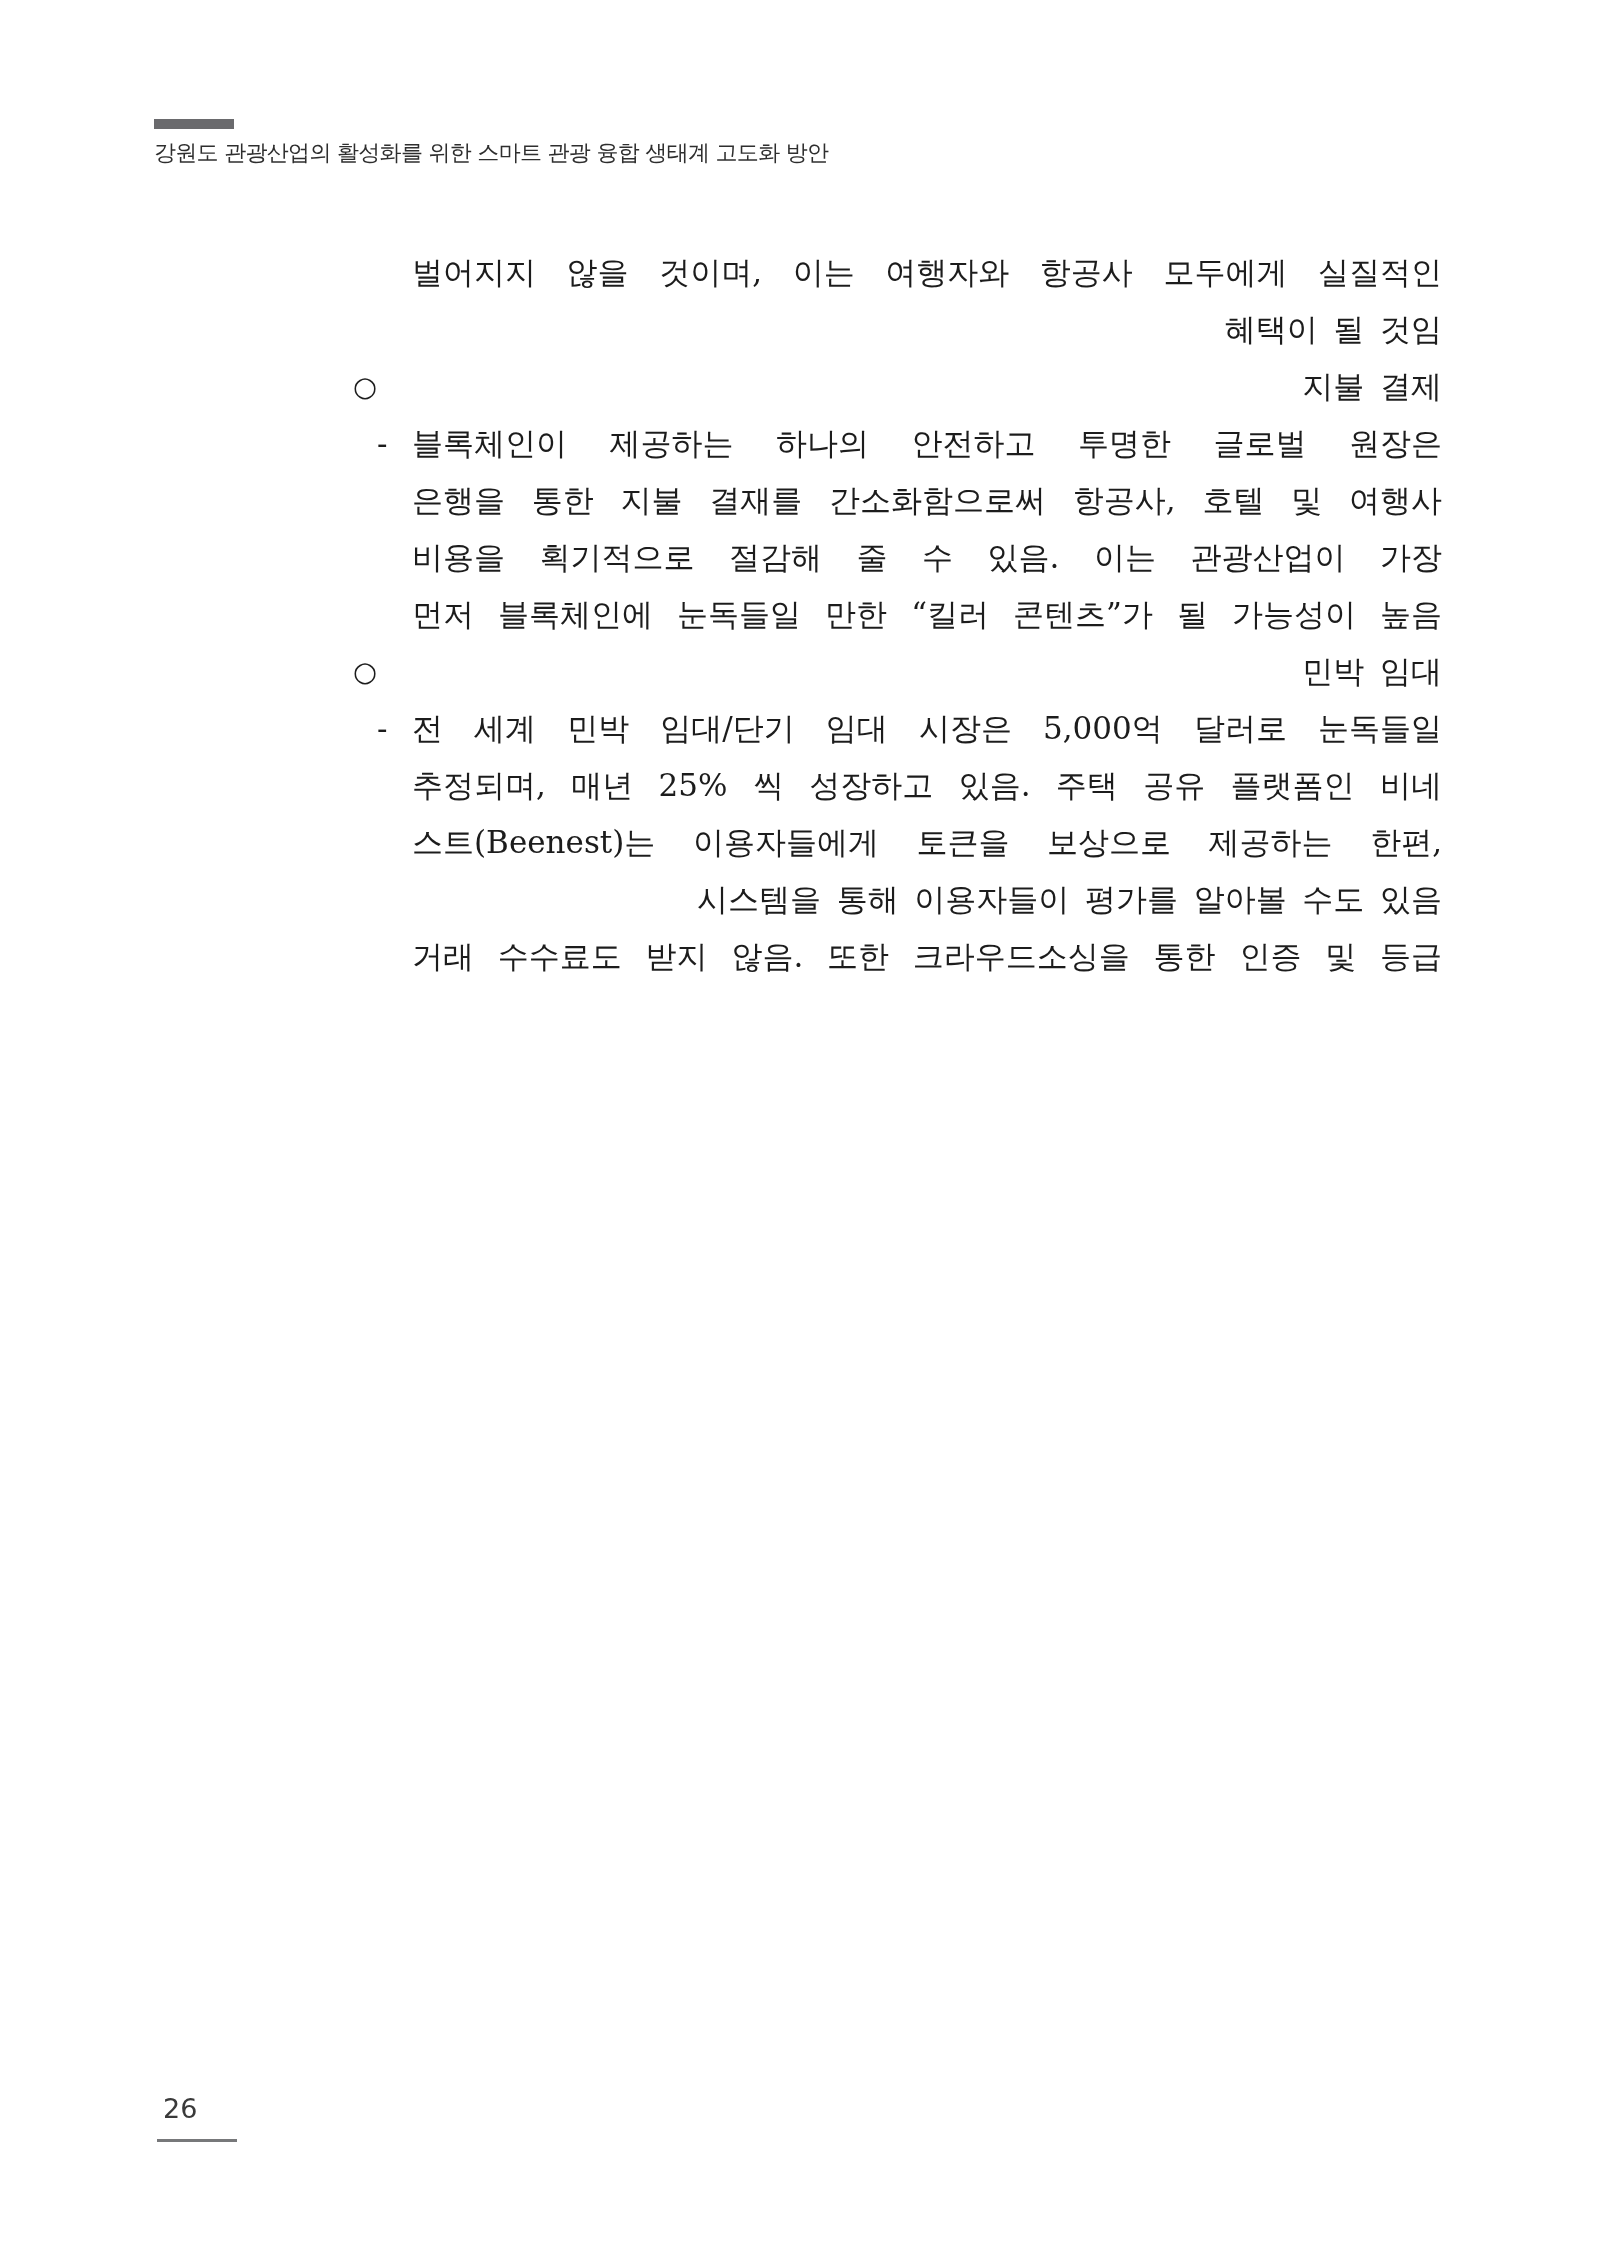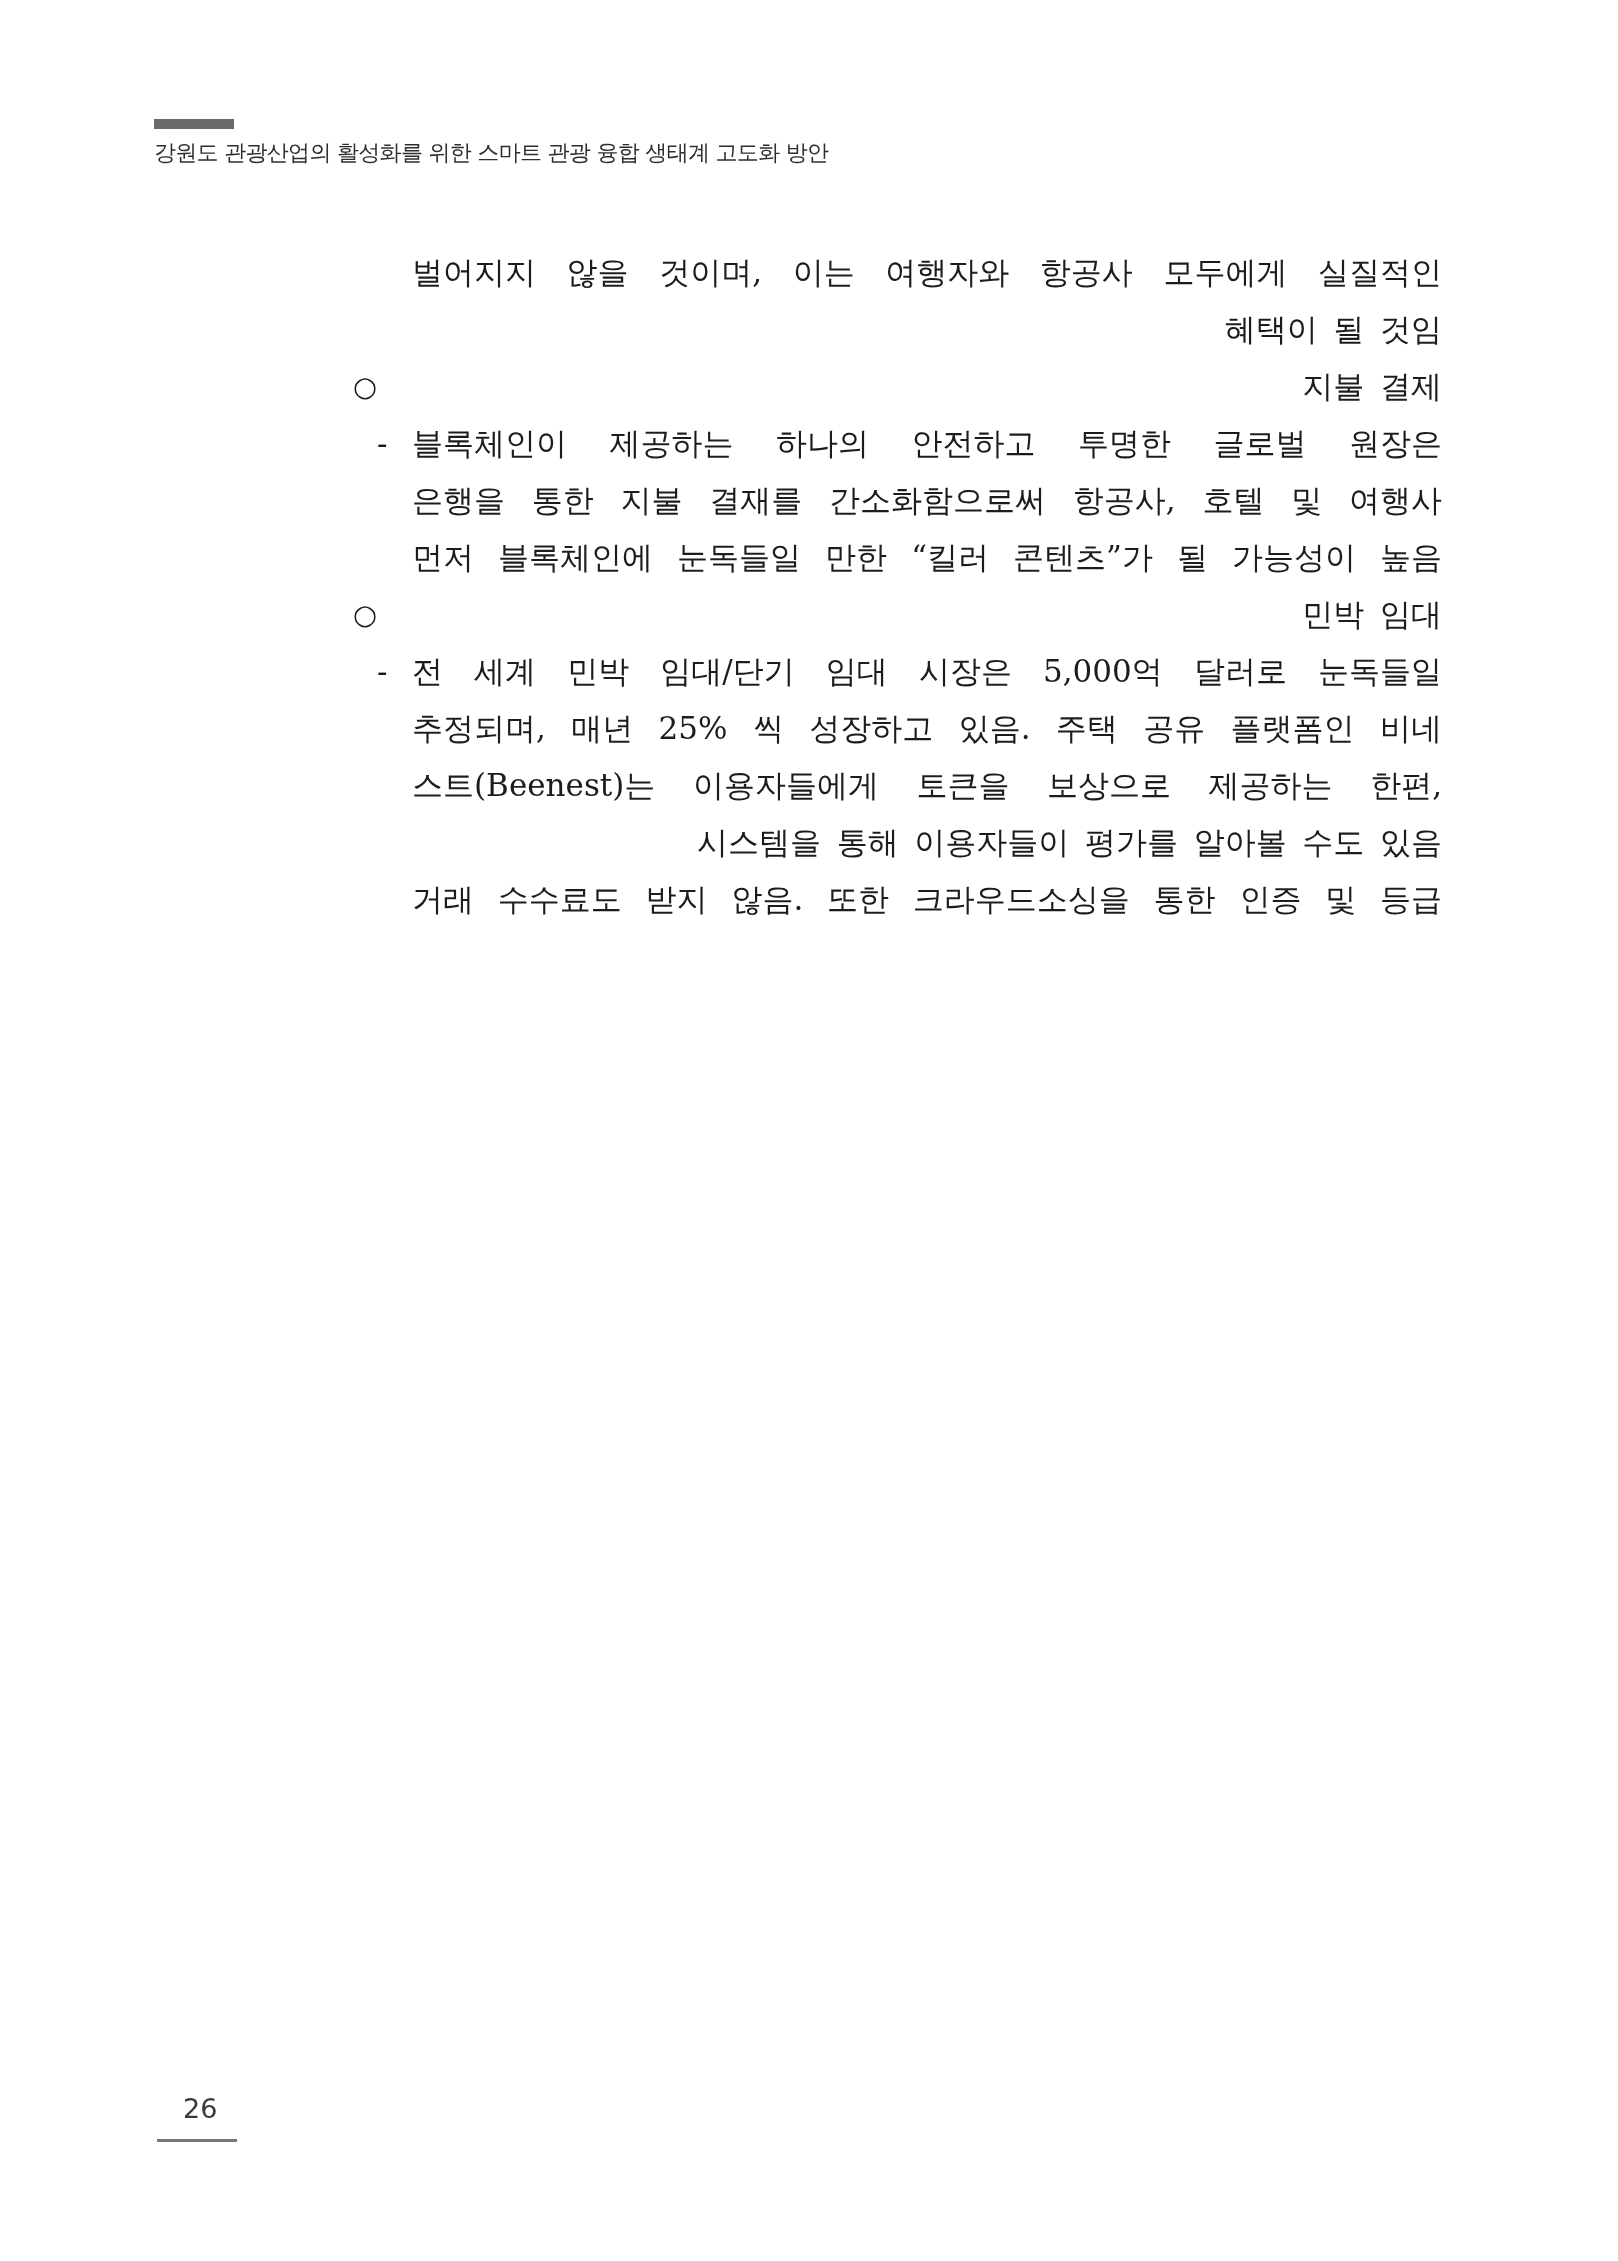--- a/index.html
+++ b/index.html
@@ -49,21 +49,21 @@
   .marker {
     position:absolute;
     top:0; height:57px; line-height:57px;
     color:#1c1c1c;
   }
   .line.has-circle .marker { left:-59px; font-size:27.6px; }
   .line.has-dash   .marker { left:-35px; font-size:31px; }
 
   
   .page-number {
-    position:absolute; left:183px; top:2093px;
+    position:absolute; left:163px; top:2093px;
     font-family:"DejaVu Sans","Liberation Sans",sans-serif;
     font-size:27px; line-height:32px;
     color:#3a3a3a;
   }
   .footer-line {
     position:absolute; left:157px; top:2139px;
     width:80px; height:2.9px;
     background:#77787a;
   }
 </style>
@@ -80,20 +80,21 @@
     <div class="line just"><span>벌어지지 않을 것이며, 이는 여행자와 항공사 모두에게 실질적인</span></div>
 
     <div class="line"><span>혜택이 될 것임</span></div>
 
     <div class="line has-circle"><span class="marker">○</span><span>지불 결제</span></div>
 
     <div class="line has-dash just"><span class="marker">-</span><span>블록체인이 제공하는 하나의 안전하고 투명한 글로벌 원장은</span></div>
 
     <div class="line just"><span>은행을 통한 지불 결재를 간소화함으로써 항공사, 호텔 및 여행사</span></div>
 
+    <div class="line just"><span>비용을 획기적으로 절감해 줄 수 있음. 이는 관광산업이 가장</span></div>
 
     <div class="line just"><span>먼저 블록체인에 눈독들일 만한 “킬러 콘텐츠”가 될 가능성이 높음</span></div>
 
     <div class="line has-circle"><span class="marker">○</span><span>민박 임대</span></div>
 
     <div class="line has-dash just"><span class="marker">-</span><span>전 세계 민박 임대/단기 임대 시장은 5,000억 달러로 눈독들일</span></div>
 
     <div class="line just"><span>추정되며, 매년 25% 씩 성장하고 있음. 주택 공유 플랫폼인 비네</span></div>
 
     <div class="line just"><span>스트(Beenest)는 이용자들에게 토큰을 보상으로 제공하는 한편,</span></div>

